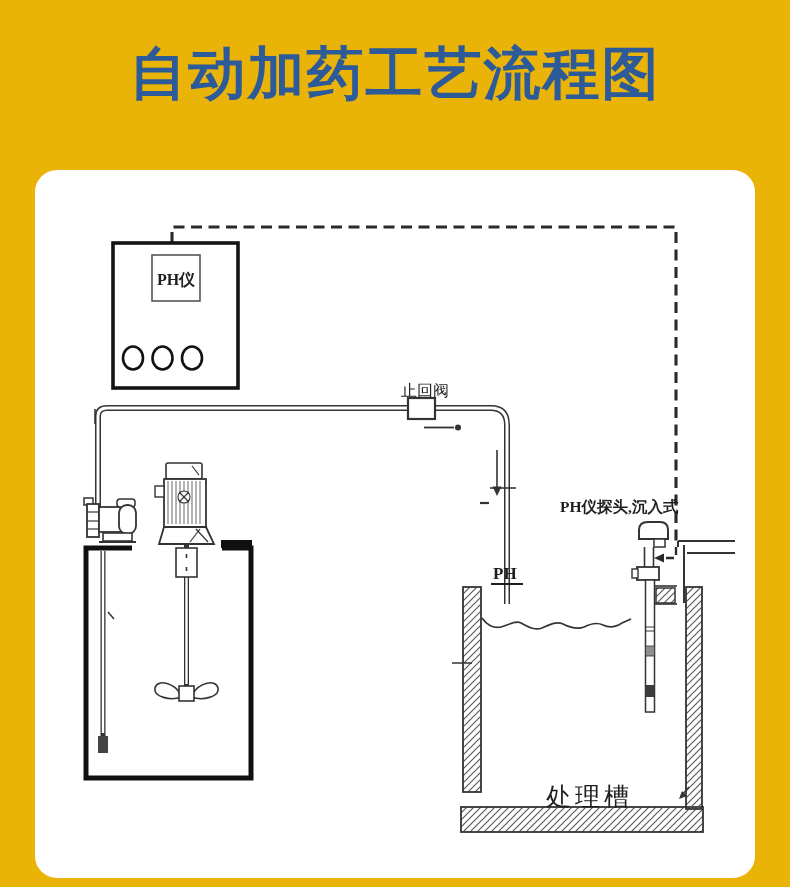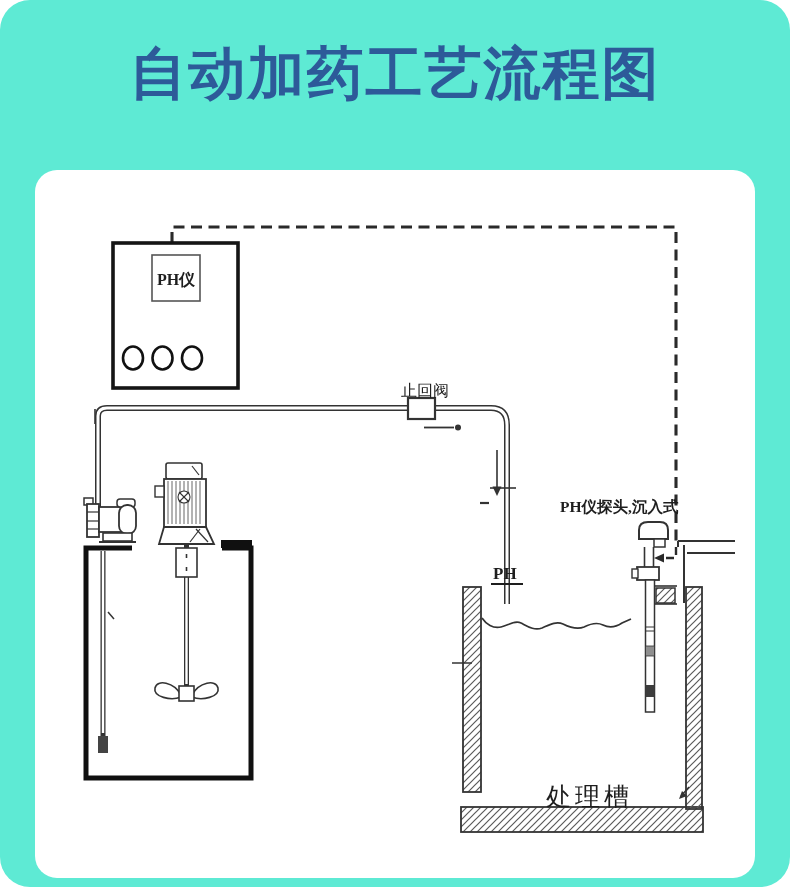--- a/index.html
+++ b/index.html
@@ -1,17 +1,17 @@
 <!DOCTYPE html>
 <html><head>
 <meta charset="utf-8">
 <style>
   html,body{margin:0;padding:0;}
-  .page{position:relative;width:790px;height:887px;background:#5eead4;overflow:hidden;
-        font-family:"Liberation Sans",sans-serif;border-radius:30px;}
+  .page{position:relative;width:790px;height:887px;background:#eab308;overflow:hidden;
+        font-family:"Liberation Sans",sans-serif;}
   .title{position:absolute;left:0;top:36px;width:100%;margin:0;text-align:center;
          font-family:"Liberation Sans",sans-serif;font-weight:700;font-size:57px;
          letter-spacing:2px;color:#2d5a99;}
   .card{position:absolute;left:35px;top:170px;width:720px;height:708px;background:#ffffff;
         border-radius:22px;}
   svg.diagram{position:absolute;left:0;top:0;width:790px;height:887px;}
   text{font-family:"Liberation Serif",serif;fill:#1e1e1e;}
   .lbl-bold{font-weight:700;}
 </style>
 </head>

